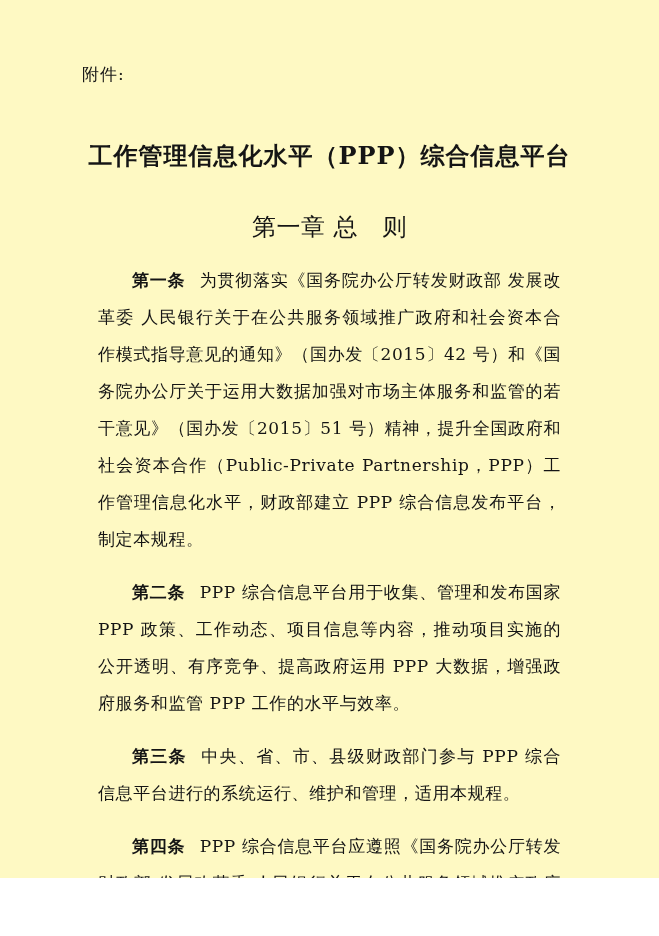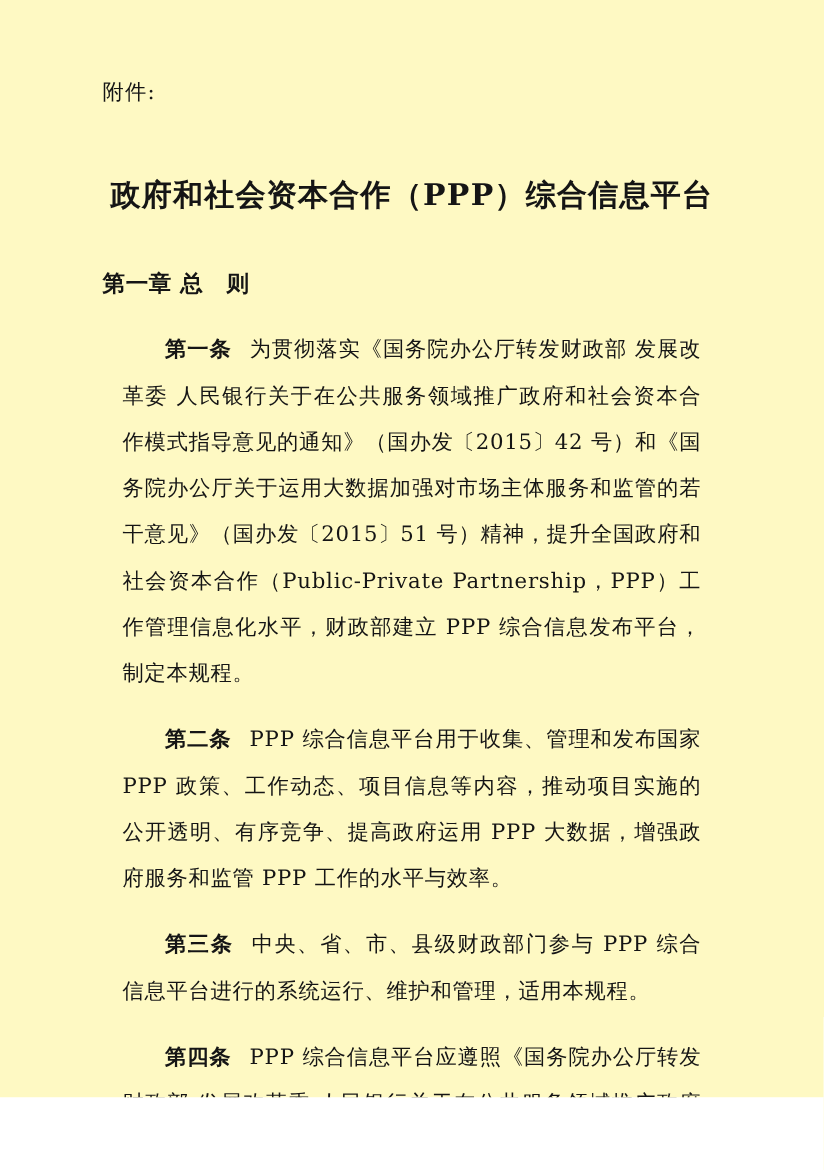--- a/index.html
+++ b/index.html
@@ -29,23 +29,23 @@
     font-weight: bold;
     text-align: center;
     line-height: 40px;
     letter-spacing: 1px;
   }
   .doc-title .title-line {
     display: block;
   }
   .chapter-heading {
     margin-top: 33px;
-    font-size: 18px;
-    font-weight: bold;
-    text-align: left;
+    font-size: 24px;
+    font-weight: normal;
+    text-align: center;
     line-height: 37px;
     letter-spacing: 0.5px;
   }
   .article {
     margin: 16px;
     font-size: 17px;
     line-height: 37px;
     text-align: justify;
     text-indent: 2em;
     letter-spacing: 0.6px;
@@ -56,21 +56,21 @@
   }
 </style>
 </head>
 <body>
 
 <div class="page">
 
   <div class="attachment">附件:</div>
 
   <h1 class="doc-title">
-    <span class="title-line">政府和社会资本合作（PPP）综合信息平台</span>
+    <span class="title-line">工作管理信息化水平（PPP）综合信息平台</span>
   </h1>
 
   <div class="chapter-heading">第一章 总　则</div>
 
   <p class="article">
     <span class="lead">第一条</span><span>为贯彻落实《国务院办公厅转发财政部 发展改革委 人民银行关于在公共服务领域推广政府和社会资本合作模式指导意见的通知》（国办发〔2015〕42 号）和《国务院办公厅关于运用大数据加强对市场主体服务和监管的若干意见》（国办发〔2015〕51 号）精神，提升全国政府和社会资本合作（Public-Private Partnership，PPP）工作管理信息化水平，财政部建立 PPP 综合信息发布平台，制定本规程。</span>
   </p>
 
   <p class="article">
     <span class="lead">第二条</span><span>PPP 综合信息平台用于收集、管理和发布国家 PPP 政策、工作动态、项目信息等内容，推动项目实施的公开透明、有序竞争、提高政府运用 PPP 大数据，增强政府服务和监管 PPP 工作的水平与效率。</span>

